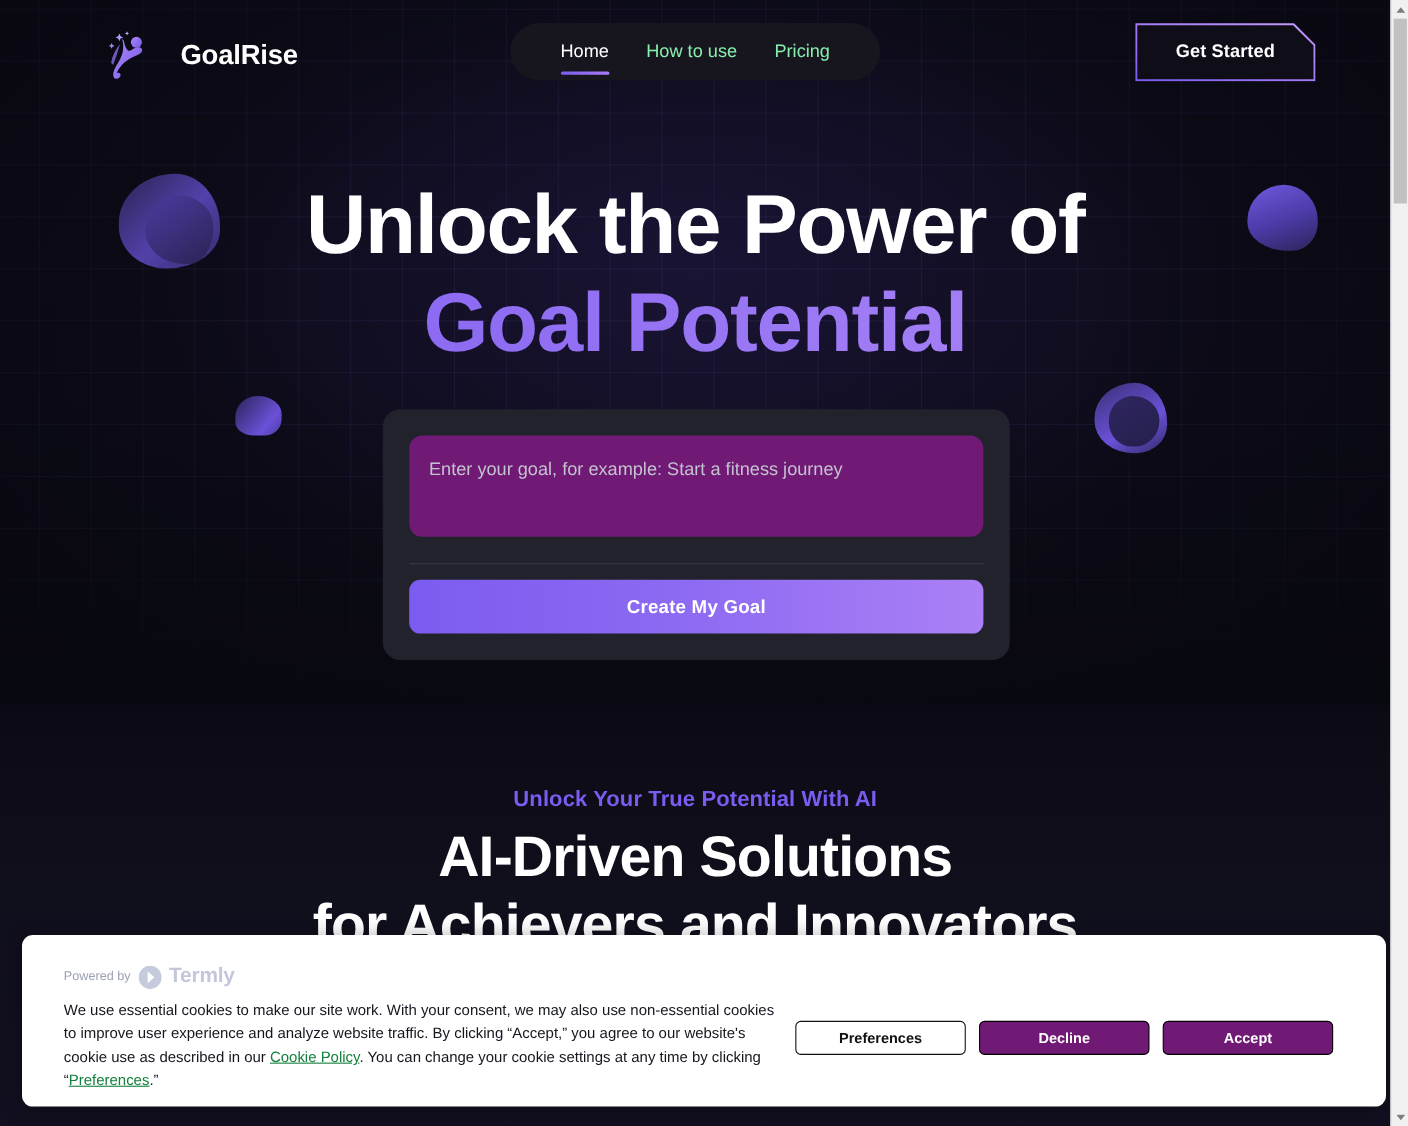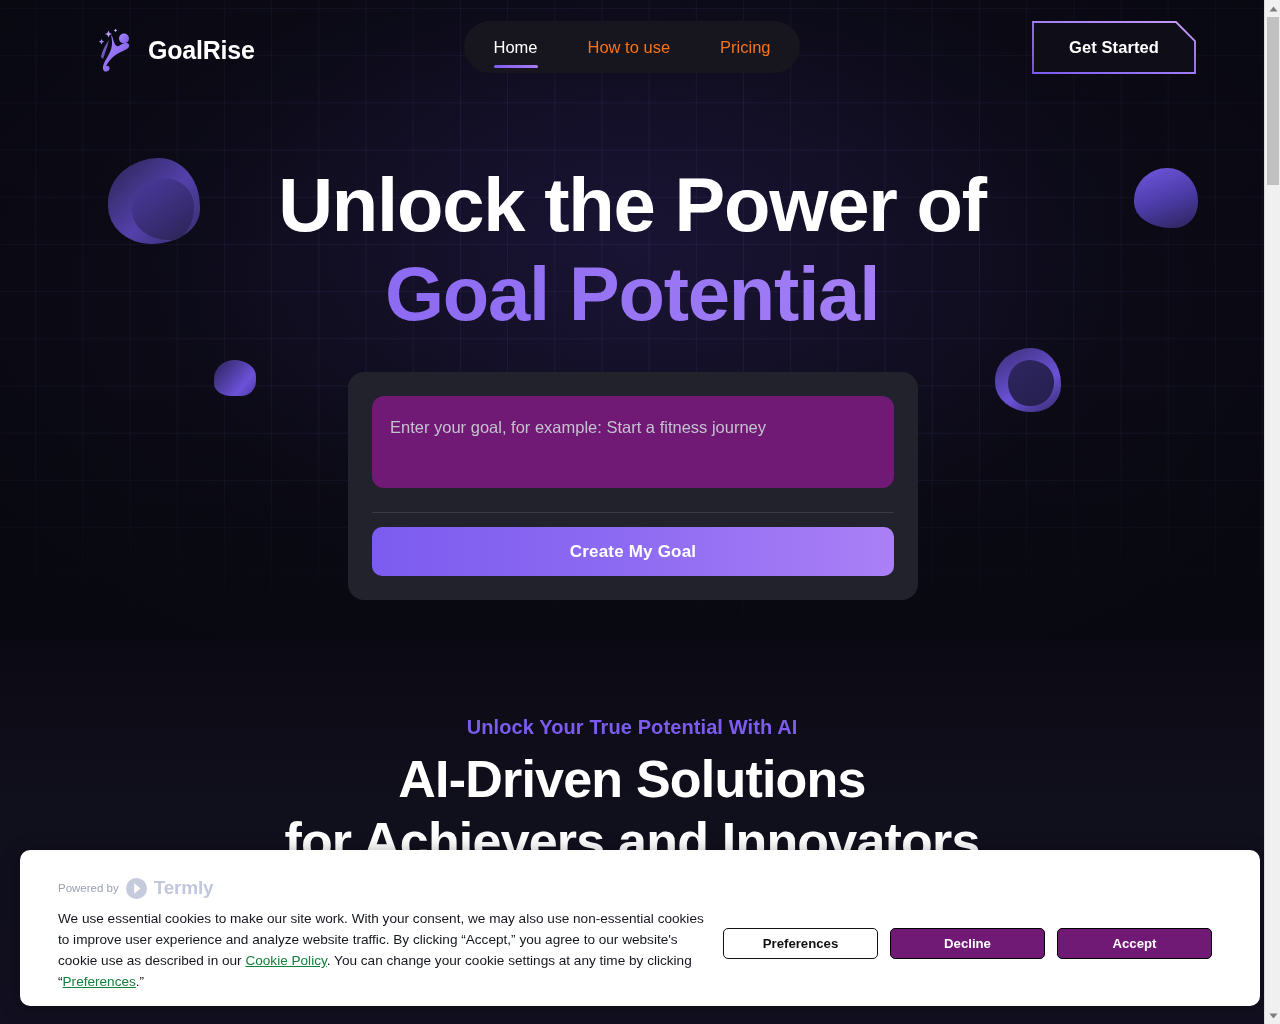--- a/index.html
+++ b/index.html
@@ -106,46 +106,46 @@
   
   .header {
     position: absolute;
     left: 0; top: 0;
     width: 1264px; height: 95px;
     z-index: 30;
   }
   .brand {
     position: absolute;
     left: 94px; top: 27px;
-    display: flex; align-items: center; gap: 12px;
+    display: flex; align-items: center; gap: 28px;
   }
   .brand-logo { width: 42px; height: 46px; display: block; }
   .brand-name {
     font-size: 25px;
     font-weight: 700;
     color: #ffffff;
     letter-spacing: -0.2px;
     white-space: nowrap;
   }
 
   .nav-pill {
     position: absolute;
     left: 464px; top: 21px;
     width: 336px; height: 52px;
     background: #17161f;
     border-radius: 26px;
     display: flex;
     align-items: flex-start;
     justify-content: center;
-    gap: 16px;
+    gap: 0px;
   }
   .nav-item {
     position: relative;
     font-size: 16.5px;
-    color: #f97316;
+    color: #86efac;
     padding: 0 17px;
     height: 52px;
     display: flex;
     align-items: center;
     cursor: pointer;
     white-space: nowrap;
   }
   .nav-item.active { color: #ffffff; }
   .nav-item.active::after {
     content: "";

